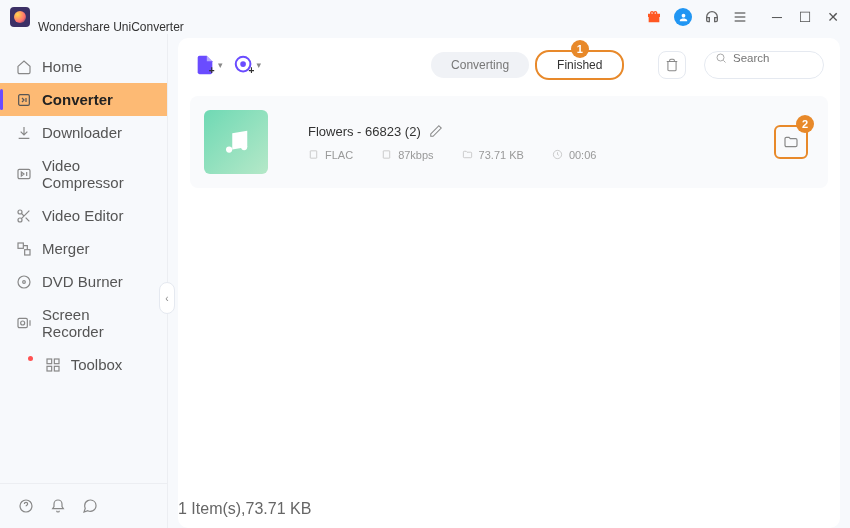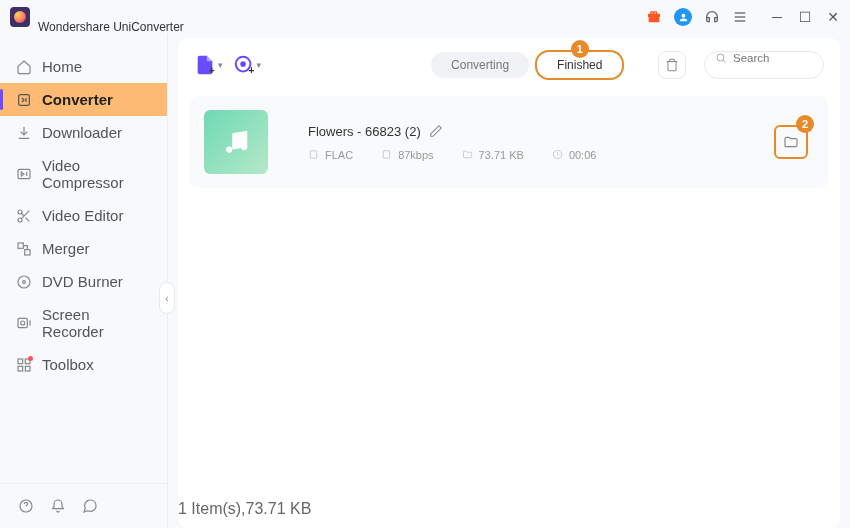--- a/index.html
+++ b/index.html
@@ -183,21 +183,21 @@
       <div class="nav-item">
         <span class="nav-icon">
             <svg viewBox="0 0 24 24" width="16" height="16" fill="none" stroke="currentColor" stroke-width="1.8">
               <rect x="3" y="5" width="14" height="14" rx="2"></rect>
               <circle cx="10" cy="12" r="3"></circle>
               <path d="M21 8v8"></path>
             </svg>
           </span>
         <span>Screen Recorder</span>
       </div>
-      <div class="nav-item" style="position:relative;">
+      <div class="nav-item" style="position:relative;justify-content:center;">
         <span class="nav-icon">
             <svg viewBox="0 0 24 24" width="16" height="16" fill="none" stroke="currentColor" stroke-width="1.8">
               <rect x="3" y="3" width="7" height="7"></rect>
               <rect x="14" y="3" width="7" height="7"></rect>
               <rect x="3" y="14" width="7" height="7"></rect>
               <rect x="14" y="14" width="7" height="7"></rect>
             </svg>
           </span>
         <span>Toolbox</span>
         <span class="toolbox-dot"></span>

